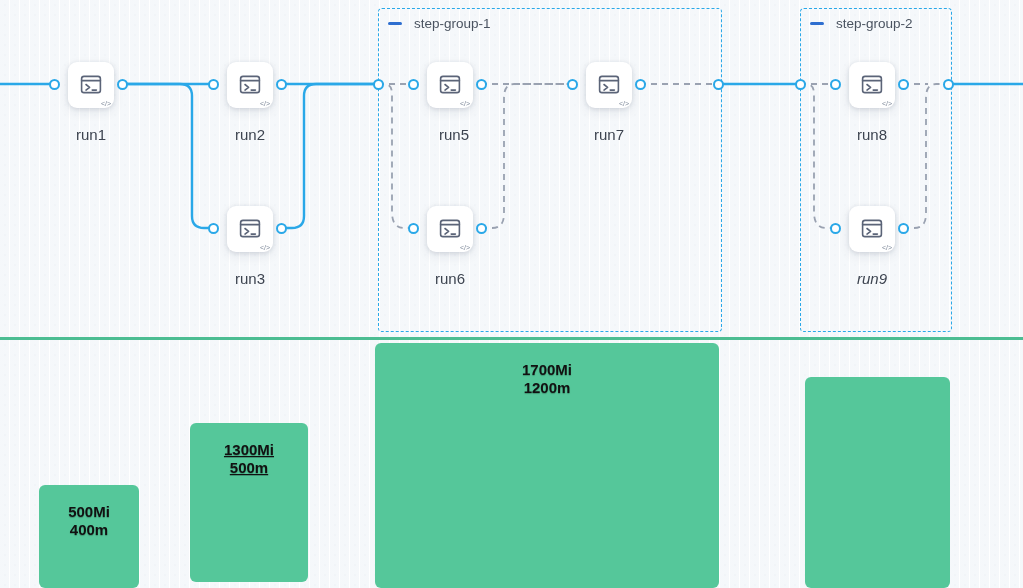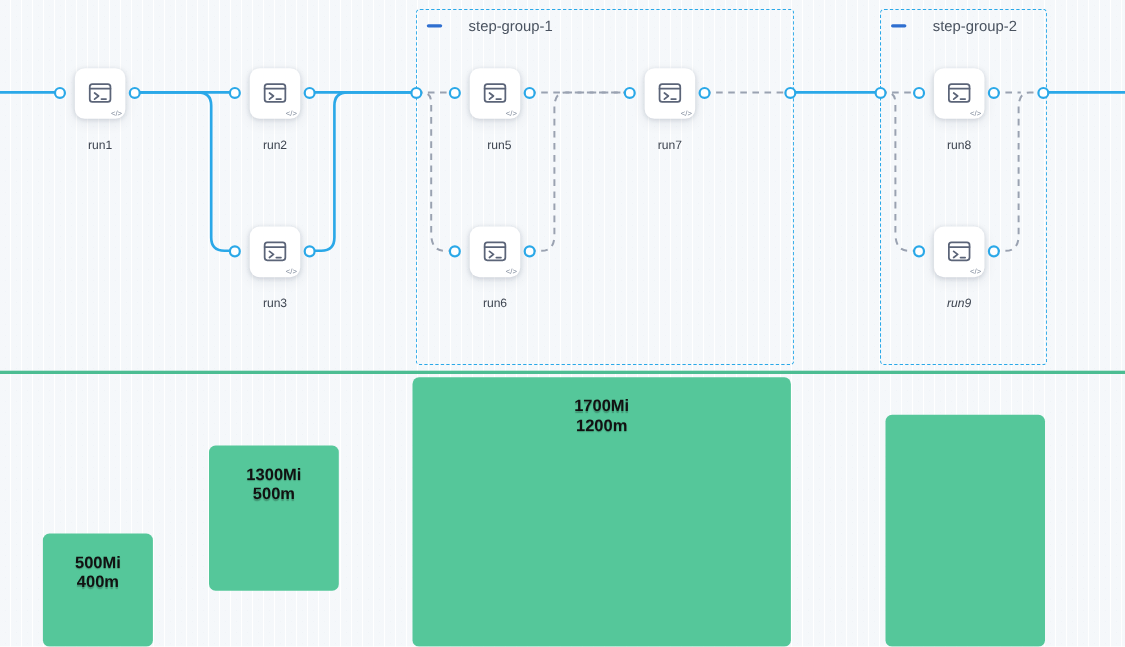--- a/index.html
+++ b/index.html
@@ -41,21 +41,21 @@
     position: absolute;
     border: 1.6px dashed #2aa8e8;
     border-radius: 4px;
     background: rgba(255,255,255,0.0);
     z-index: 2;
   }
   .group-label {
     position: absolute;
     display: flex;
     align-items: center;
-    gap: 24px;
+    gap: 12px;
     font-size: 13.5px;
     color: #4a5360;
     z-index: 6;
     white-space: nowrap;
   }
   .group-label .dash {
     display: inline-block;
     width: 14px;
     height: 2.5px;
     background: #2f6fd0;
@@ -79,21 +79,21 @@
     position: absolute;
     right: 3px;
     bottom: 1px;
     font-size: 7px;
     color: #7c8798;
     line-height: 1;
     font-family: "Liberation Sans", sans-serif;
   }
   .node-label {
     position: absolute;
-    font-size: 11px;
+    font-size: 15px;
     color: #3d4450;
     text-align: center;
     z-index: 5;
     white-space: nowrap;
   }
   .port {
     position: absolute;
     width: 11px;
     height: 11px;
     border-radius: 50%;
@@ -292,21 +292,21 @@
       <div class="port" style="left: 897.5px; top: 78.5px; border-color: rgb(42, 168, 232);"></div>
       <div class="port" style="left: 829.5px; top: 222.5px; border-color: rgb(42, 168, 232);"></div>
       <div class="port" style="left: 897.5px; top: 222.5px; border-color: rgb(42, 168, 232);"></div>
       <div class="port" style="left: 942.5px; top: 78.5px; border-color: rgb(42, 168, 232);"></div>
     </div>
   <div id="bars-layer">
       <div class="bar" style="left: 39px; top: 485px; width: 100px; height: 103px; background: rgb(85, 199, 154);">
         <span>500Mi</span>
         <span>400m</span>
       </div>
-      <div class="bar" style="left: 190px; top: 405px; width: 118px; height: 132px; background: rgb(85, 199, 154);">
+      <div class="bar" style="left: 190px; top: 423px; width: 118px; height: 159px; background: rgb(85, 199, 154); text-decoration: underline;">
         <span>1300Mi</span>
         <span>500m</span>
       </div>
       <div class="bar" style="left: 375px; top: 343px; width: 344px; height: 245px; background: rgb(85, 199, 154);">
         <span>1700Mi</span>
         <span>1200m</span>
       </div>
       <div class="bar" style="left: 805px; top: 377px; width: 145px; height: 211px; background: rgb(85, 199, 154);">
       </div>
     </div>

